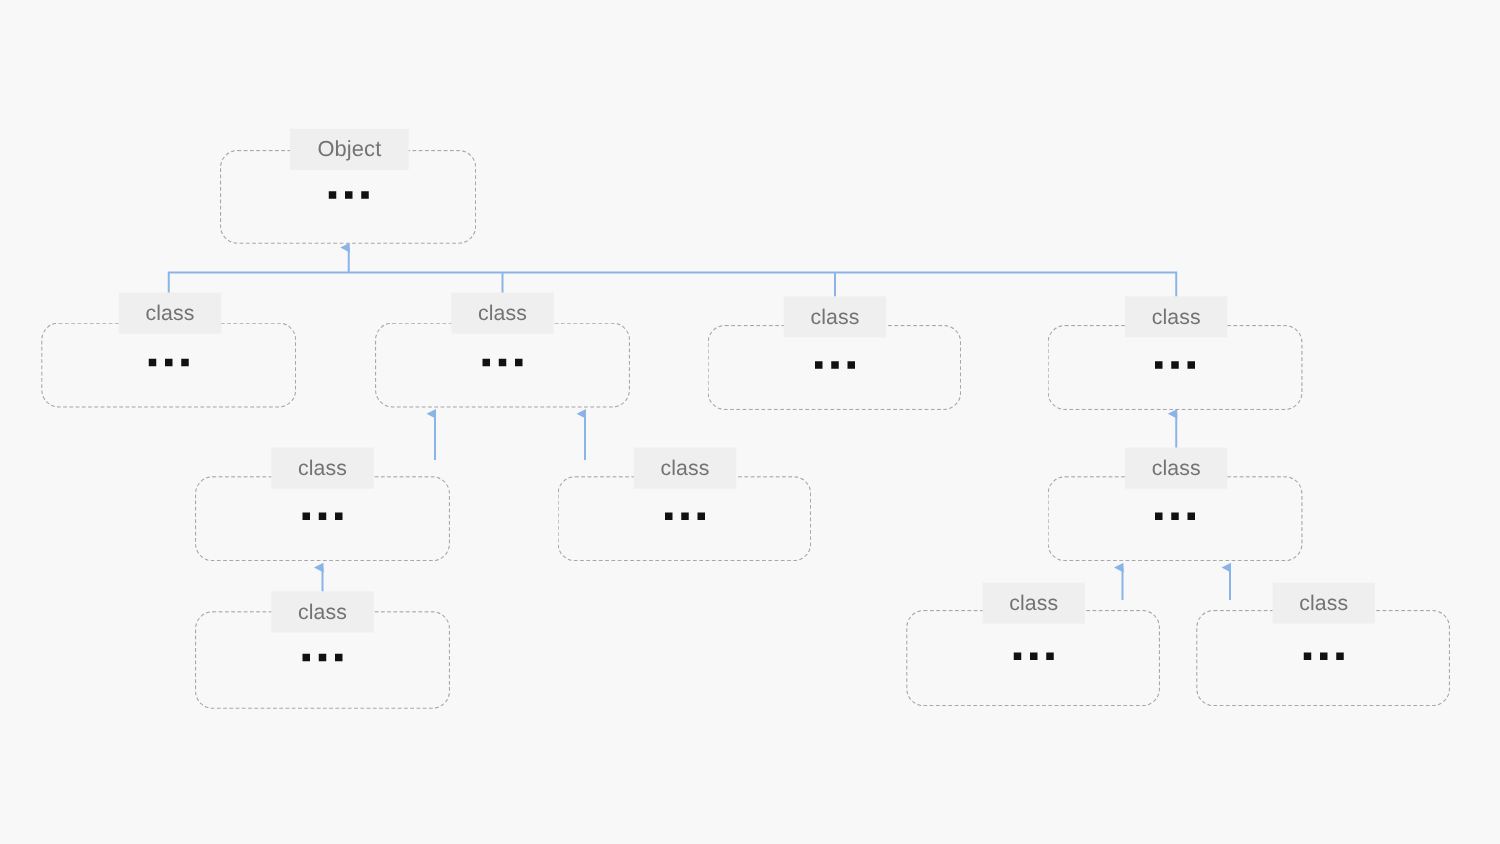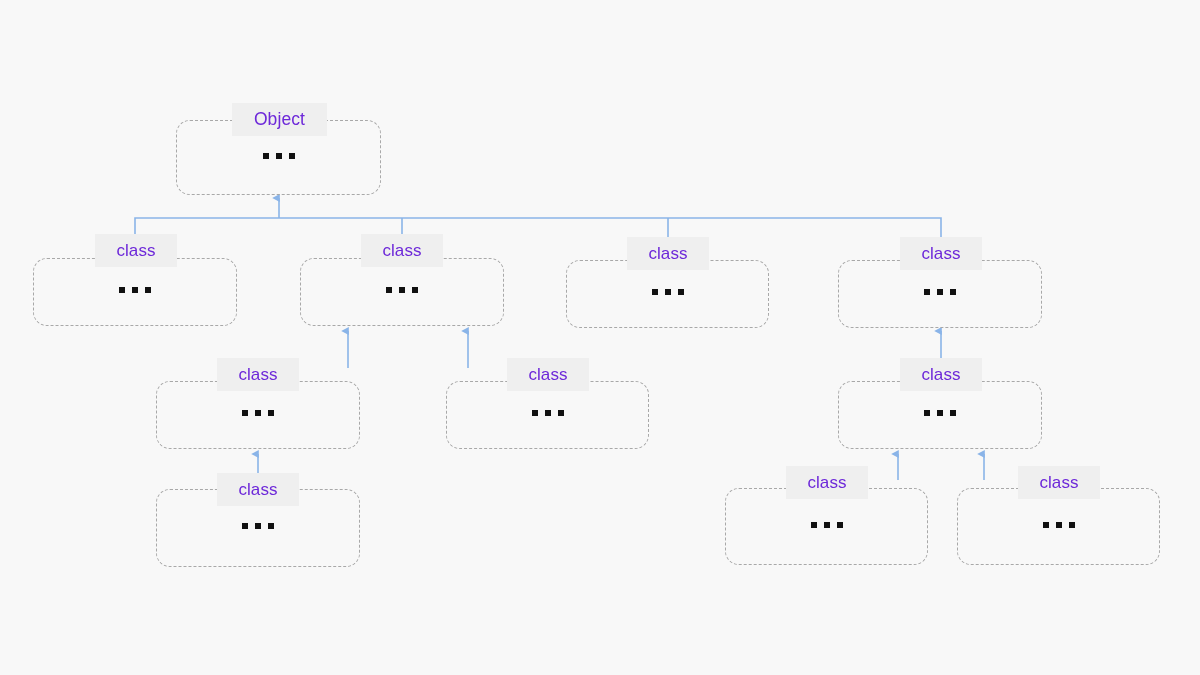--- a/index.html
+++ b/index.html
@@ -53,21 +53,21 @@
   .ellipsis i {
     display: block;
     width: 6px;
     height: 6px;
     background: #111111;
   }
   .chip {
     position: absolute;
     z-index: 4;
     background: #efefef;
-    color: #6d28d9;
+    color: #737373;
     font-size: 17px;
     line-height: 33px;
     height: 33px;
     text-align: center;
     white-space: nowrap;
     letter-spacing: 0.1px;
   }
   .chip.root-chip {
     font-size: 17.5px;
   }

